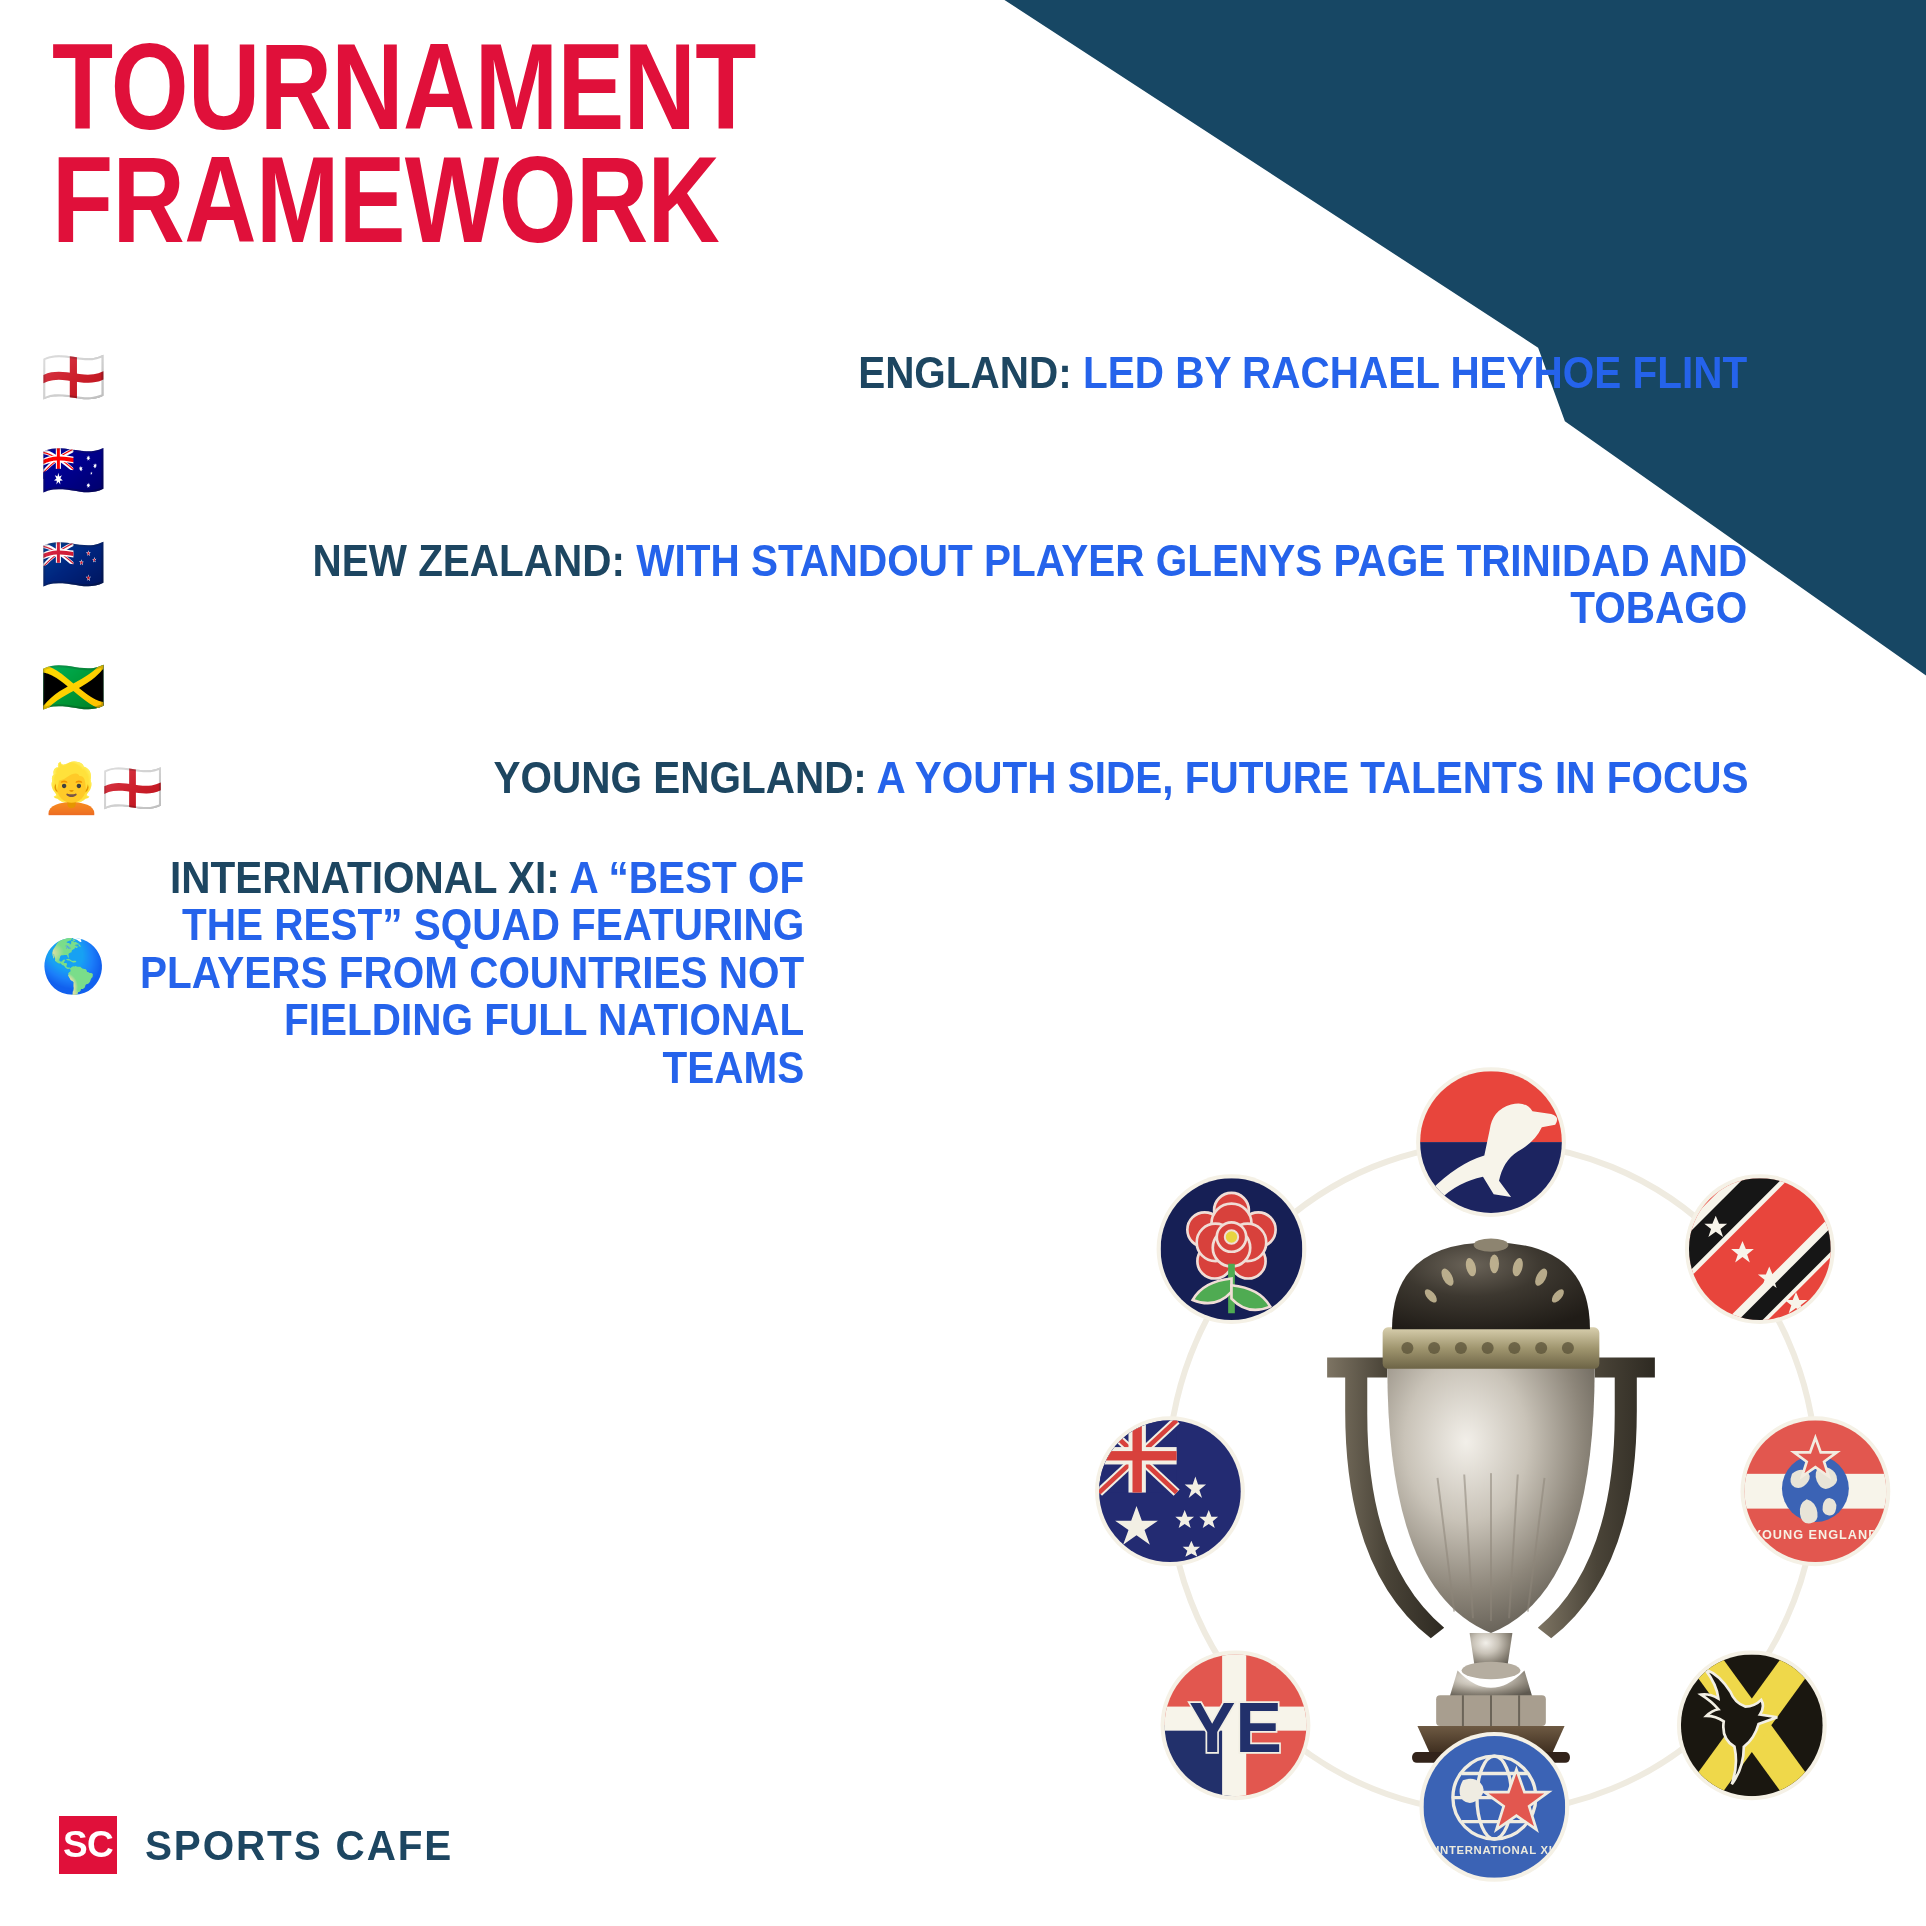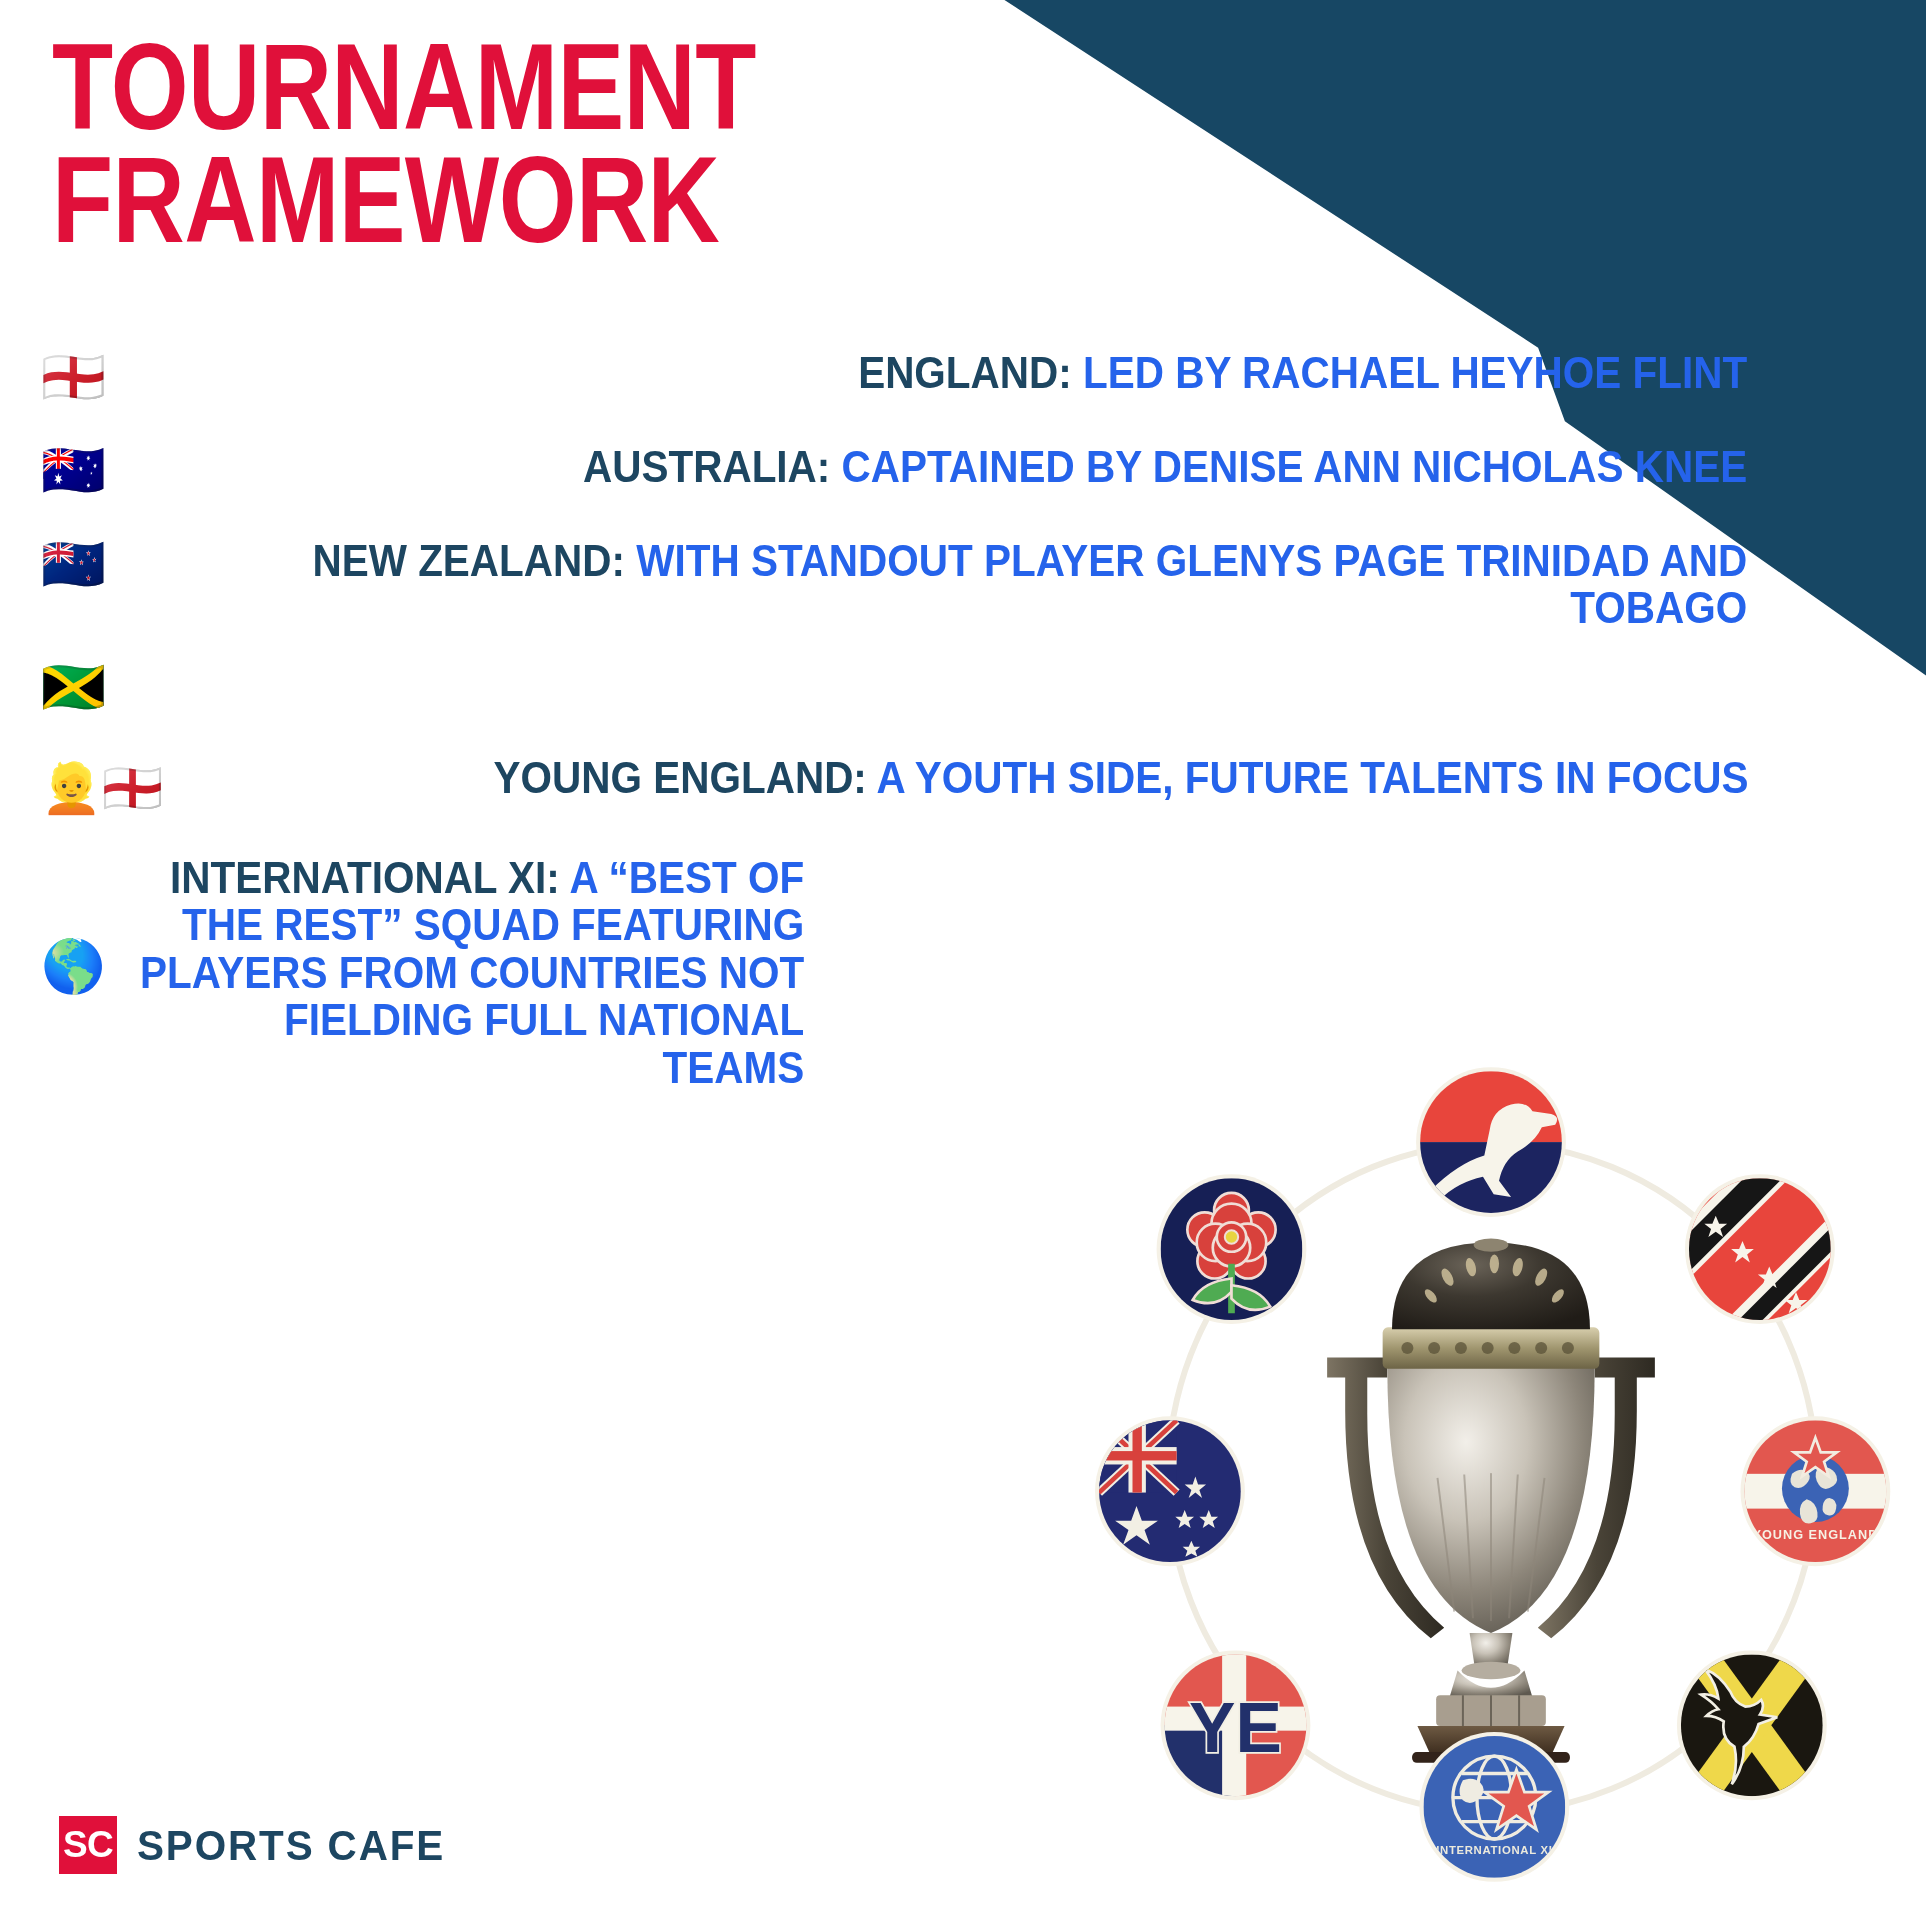--- a/index.html
+++ b/index.html
@@ -79,21 +79,21 @@
   #badge-ring{
     position:absolute;
     left:1083px; top:1063px;
     width:816px; height:823px;
     z-index:3;
   }
 
   
   #footer-logo{
     position:absolute; left:59px; top:1816px;
-    display:flex; align-items:center; gap:20px; z-index:4;
+    display:flex; align-items:center; gap:28px; z-index:4;
   }
   #logo-mark{
     width:58px;height:58px;background:#e0103a;
     display:flex;align-items:center;justify-content:center;
     color:#fff;
     font-family:"Liberation Sans Narrow","Liberation Sans",sans-serif;
     font-weight:bold;font-size:37px;letter-spacing:-0.7px;
     transform:none;
   }
   #logo-text{
@@ -123,26 +123,20 @@
     <div class="text-cell">
       <div class="team-text">
         <span class="team-name">ENGLAND:</span>
         <span class="team-desc">LED BY RACHAEL HEYHOE FLINT</span>
       </div>
     </div>
   </div>
 
   <div class="team-row" id="row-australia">
     <div class="flag-cell">🇦🇺</div>
-    <div class="text-cell">
-      <div class="team-text">
-        <span class="team-name">AUSTRALIA:</span>
-        <span class="team-desc">CAPTAINED BY DENISE ANN NICHOLAS KNEE</span>
-      </div>
-    </div>
   </div>
 
   <div class="team-row row-tight" id="row-newzealand">
     <div class="flag-cell">🇳🇿</div>
     <div class="text-cell">
       <div class="team-text">
         <span class="team-name">NEW ZEALAND:</span>
         <span class="team-desc">WITH STANDOUT PLAYER GLENYS PAGE TRINIDAD AND TOBAGO</span>
       </div>
     </div>

